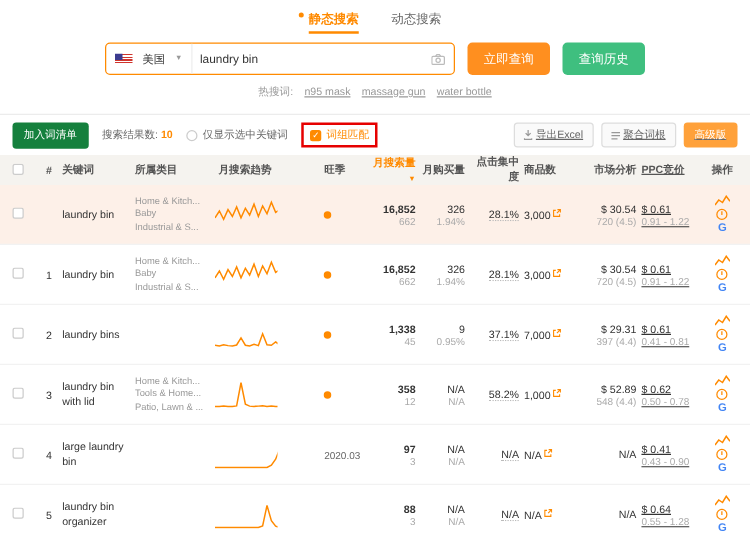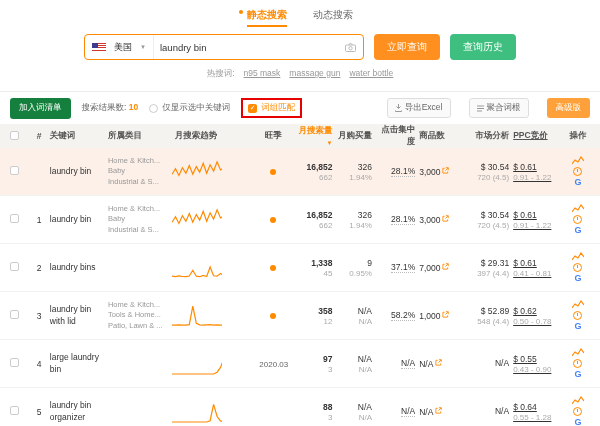--- a/index.html
+++ b/index.html
@@ -32,31 +32,31 @@
   
   .toolbar { display:flex; align-items:center; padding:0 10px; height:32px; gap:11px; font-size:8.5px; color:#666; }
   .btn-list { background:#15803d; color:#fff; border:none; border-radius:3px; height:21px; padding:0 9px; font-size:8.5px; cursor:pointer; }
   .num-orange { color:#ff8a00; font-weight:bold; }
   .opt { display:flex; align-items:center; gap:4px; cursor:pointer; }
   .radio { width:9px; height:9px; border:1px solid #ccc; border-radius:50%; background:#fff; flex:none; }
   .check-orange { width:9px; height:9px; background:#ff8a00; border-radius:2px; color:#fff; font-size:7px;
                   display:inline-flex; align-items:center; justify-content:center; flex:none; }
   .annotation { border:2px solid #e60000; padding:2px 5px; display:flex; align-items:center; gap:4px;text-align:right; }
   .phrase-label { color:#ff8a00; }
-  .toolbar-right { margin-left:auto; display:flex; gap:18px; align-items:center; }
+  .toolbar-right { margin-left:auto; display:flex; gap:6px; align-items:center;text-decoration:underline; }
   .btn-ghost { display:flex; align-items:center; gap:3px; border:1px solid #ddd; background:#fafafa; color:#666;
                border-radius:3px; height:20px; padding:0 7px; font-size:8.5px; cursor:pointer; }
   .btn-premium { background:#ffa13a; color:#fff; border:none; border-radius:3px; height:20px; padding:0 9px; font-size:8.5px; cursor:pointer; }
 
   
   .thead { display:flex; align-items:center; background:#f5f3ef; height:24px; padding:0 8px;
            font-size:8.5px; color:#555; font-weight:bold; }
   .cell { padding:0 2px; overflow:hidden; }
   .c-check{width:24px;} .c-num{width:18px;text-align:center;} .c-kw{width:62px;}
-  .c-cat{width:68px;} .c-trend{width:56px;text-align:center;} .c-season{width:34px;text-align:center;margin-left:35px;}
+  .c-cat{width:68px;} .c-trend{width:56px;text-align:center;} .c-season{width:34px;text-align:left;margin-left:35px;}
   .c-search{width:48px;text-align:right;} .c-buy{width:42px;text-align:right;}
   .c-click{width:46px;text-align:right;} .c-prod{width:44px;text-align:left;}
   .c-market{width:56px;text-align:right;} .c-ppc{width:56px;text-align:left;text-decoration:underline;}
   .c-ops{width:30px;text-align:center;}
   .th-orange { color:#ff8a00; }
   .sort-caret { font-size:6px; color:#ff8a00; }
   .checkbox { width:9px; height:9px; border:1px solid #ccc; border-radius:2px; background:#fff; display:inline-block; cursor:pointer; }
 
   .row { display:flex; align-items:center; padding:0 8px; height:48px; border-bottom:1px solid #f2f2f2; font-size:8.5px; }
   .row.highlight { background:#fdf0e8; }
@@ -398,21 +398,21 @@
       <span class="main-val">N/A</span><span class="ext-icon"><svg width="7" height="7" viewBox="0 0 8 8">
               <path d="M3 1.5H1v5.5h5.5V5" stroke="#ff8a00" fill="none"></path>
               <path d="M4.5 0.8h2.7v2.7M7 1L4 4" stroke="#ff8a00" fill="none"></path>
             </svg></span>
     </div>
     <div class="cell c-market">
       <div class="main-val">N/A</div>
       <div class="sub-val"></div>
     </div>
     <div class="cell c-ppc">
-      <div class="main-val">$ 0.55</div>
+      <div class="main-val">$ 0.41</div>
       <div class="sub-val">0.43 - 0.90</div>
     </div>
     <div class="cell c-ops ops">
       <span class="op">
         <svg width="12" height="9" viewBox="0 0 12 9">
               <polyline points="0,8 3,4 6,6 9,1 12,5" fill="none" stroke="#ff8a00" stroke-width="1.2"></polyline>
             </svg>
       </span>
       <span class="op op-clock"></span>
       <span class="op op-g">G</span>

